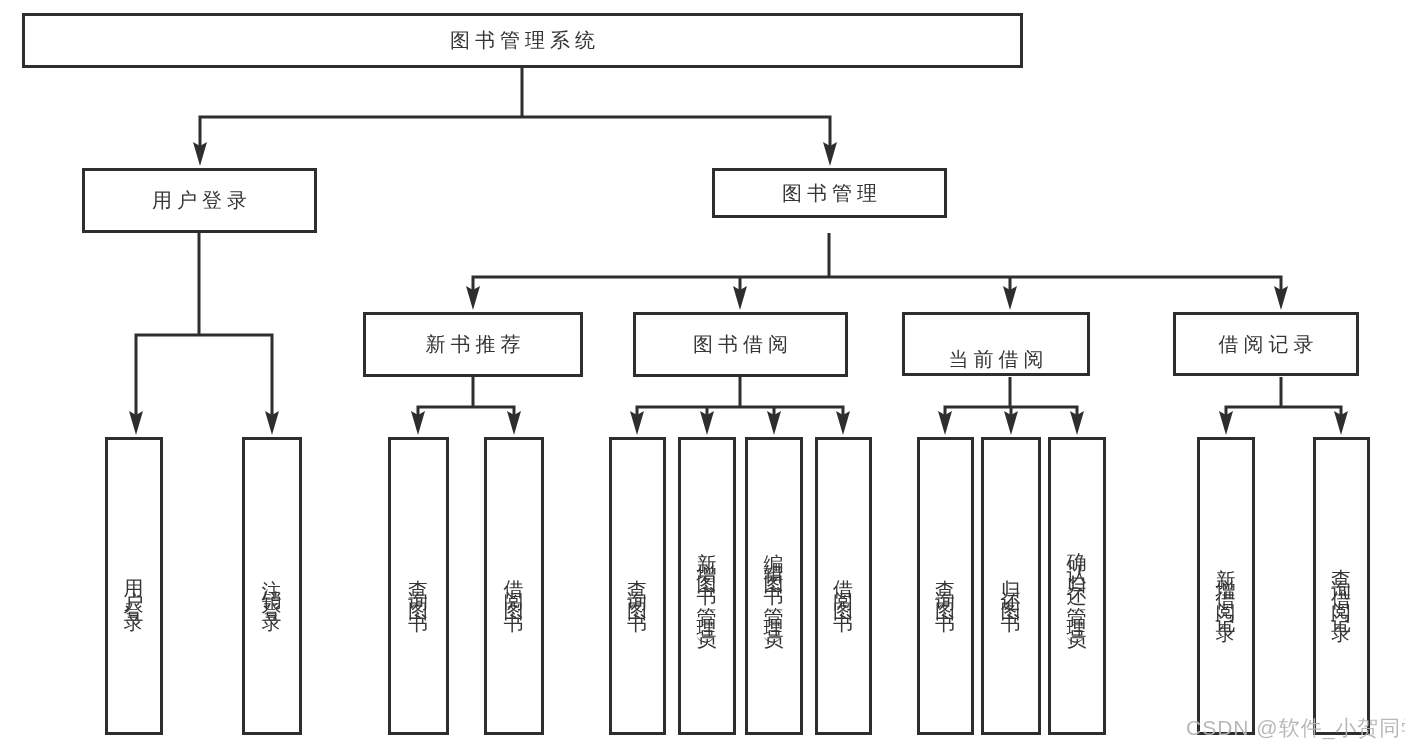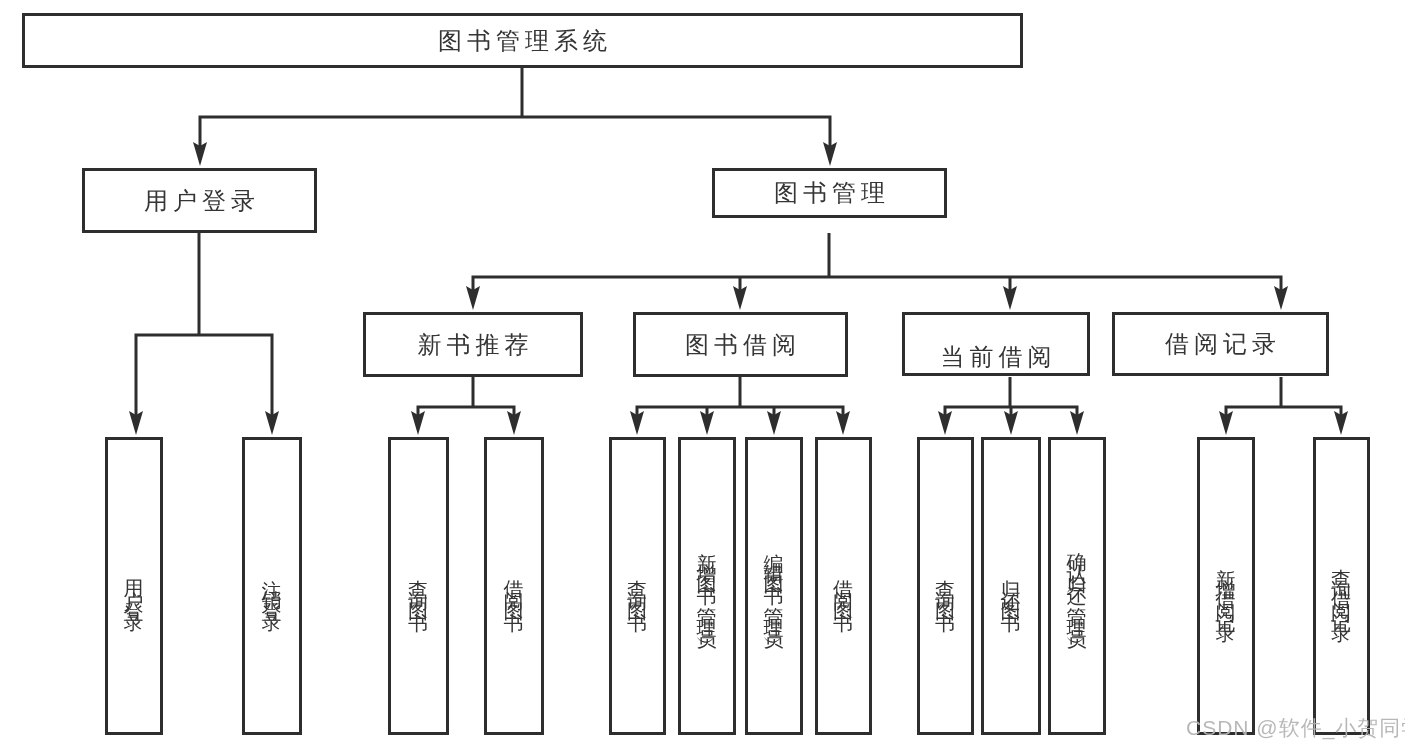--- a/index.html
+++ b/index.html
@@ -24,21 +24,21 @@
   .box {
     position: absolute;
     box-sizing: border-box;
     background: #ffffff;
     border: 3px solid #2e2e2e;
     display: flex;
     align-items: center;
     justify-content: center;
   }
   .h span {
-    font-size: 24px;
+    font-size: 20px;
     letter-spacing: 5px;
     text-indent: 5px;
     white-space: nowrap;
     color: #353535;
   }
   .v { top: 437px; height: 298px; }
   .v span {
     writing-mode: vertical-rl;
     text-orientation: mixed;
     font-size: 20px;
@@ -118,21 +118,21 @@
 
   <div class="box h" style="left:363px; top:312px; width:220px; height:65px;align-items:center;">
     <span>新书推荐</span>
   </div>
   <div class="box h" style="left:633px; top:312px; width:215px; height:65px;">
     <span>图书借阅</span>
   </div>
   <div class="box h" style="left:902px; top:312px; width:188px; height:64px;align-items:flex-end;">
     <span>当前借阅</span>
   </div>
-  <div class="box h" style="left:1112px; top:312px; width:217px; height:64px;">
+  <div class="box h" style="left:1173px; top:312px; width:186px; height:64px;">
     <span>借阅记录</span>
   </div>
 
   <div class="box v" style="left:105px; width:58px;">
     <span>用户登录</span>
   </div>
   <div class="box v" style="left:242px; width:60px;">
     <span>注销登录</span>
   </div>
 

